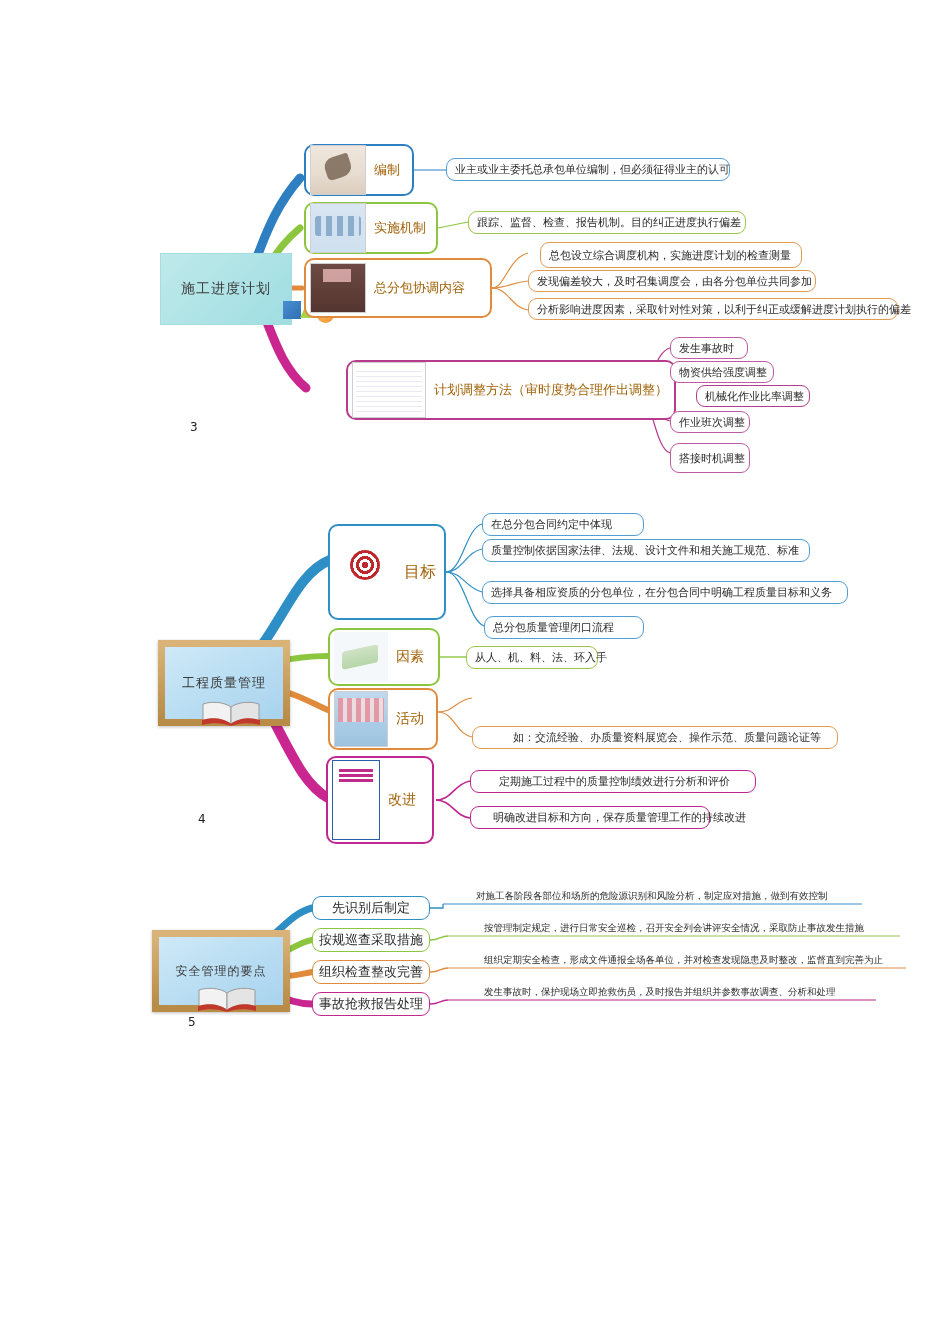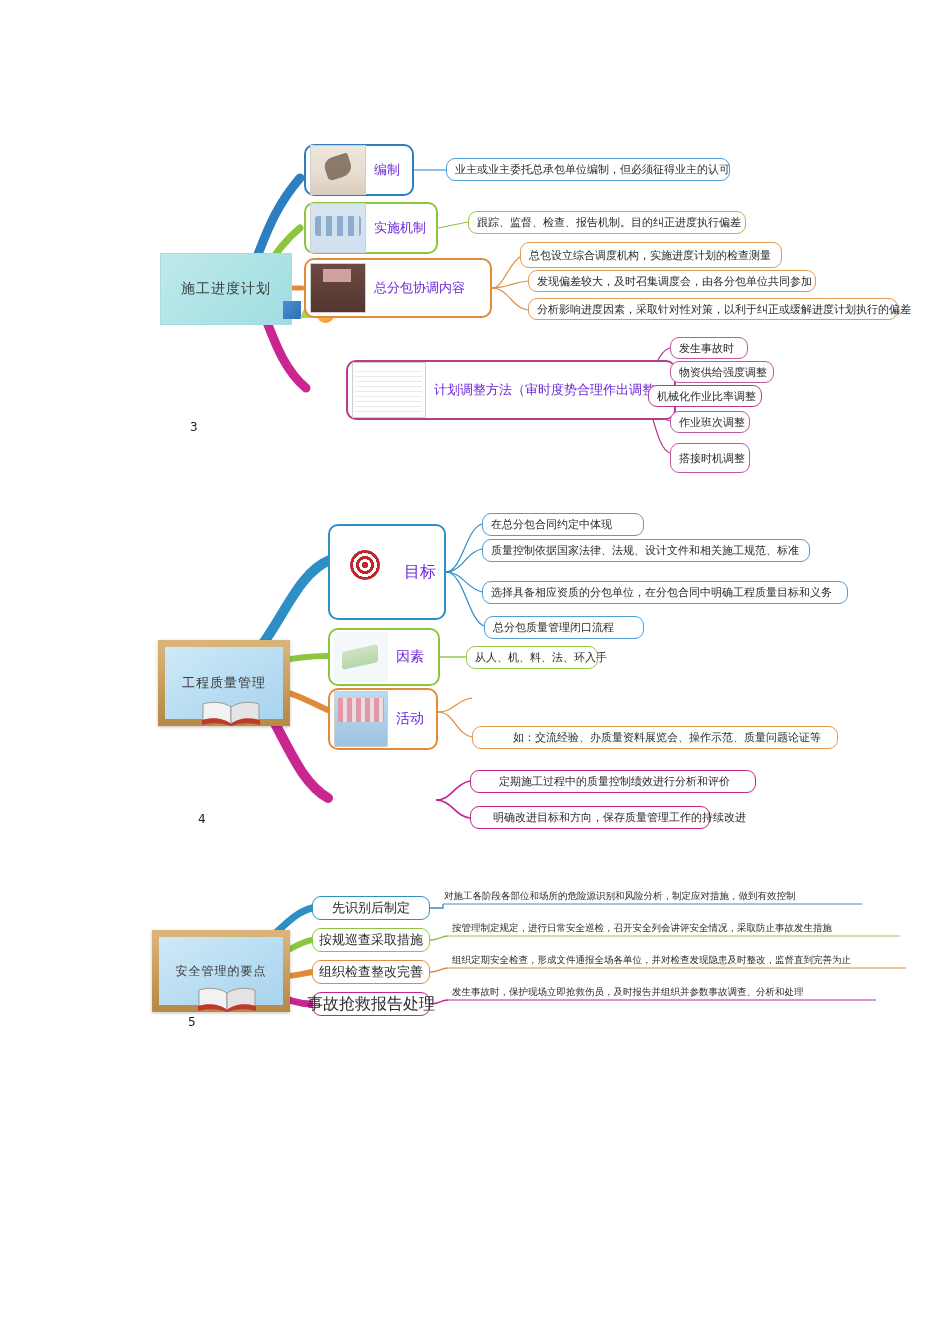--- a/index.html
+++ b/index.html
@@ -15,21 +15,21 @@
   
   .node{
     position:absolute;
     box-sizing:border-box;
     display:flex; align-items:center;
     background:#ffffff;
     white-space:nowrap;
   }
   .node .label{
     font-family:"DejaVu Serif","Liberation Serif",serif;
-    color:#6d28d9;
+    color:#a16207;
     line-height:1.1;
   }
   .branch{            
     border:2px solid #888;
     border-radius:10px;
     padding:4px;
     gap:8px;
   }
   .leaf{              
     border:1px solid #888;
@@ -84,20 +84,21 @@
   }
 
   
   .ruleline{
     position:absolute;
     font-family:"DejaVu Serif","Liberation Serif",serif;
     font-size:9.5px;
     color:#2b2b2b;
     white-space:nowrap;
     padding-bottom:2px;
+    margin-left:32px;
   }
 
   
   .im-write{background:linear-gradient(#efe7dd 0%,#e7ddd1 55%,#dbcdbd 100%);}
   .im-write:after{content:"";position:absolute;left:14px;top:10px;width:26px;height:22px;
     background:#6b5746;border-radius:40% 10% 45% 20%;transform:rotate(-18deg);opacity:.75;}
   .im-meet{background:linear-gradient(#d8e6f2 0%,#cfe0ef 100%);}
   .im-meet:after{content:"";position:absolute;left:4px;top:12px;right:4px;height:20px;
     background:repeating-linear-gradient(90deg,#7fa3c6 0 6px,#cfe0ef 6px 11px);border-radius:3px;opacity:.85;}
   .im-conf{background:linear-gradient(#6d4a44 0%,#55352f 100%);}
@@ -201,41 +202,41 @@
     <span class="label" style="font-size:13px;">实施机制</span>
   </div>
   <div class="node leaf" style="left:468px;top:211px;width:278px;height:23px;border-color:#9ac64a;">
     <span>跟踪、监督、检查、报告机制。目的纠正进度执行偏差</span>
   </div>
 
   <div class="node branch" style="left:304px;top:258px;width:188px;height:60px;border-color:#e08b3c;">
     <span class="thumb im-conf"></span>
     <span class="label" style="font-size:13px;">总分包协调内容</span>
   </div>
-  <div class="node leaf" style="left:520px;top:242px;width:262px;height:26px;border-color:#e39a52;">
+  <div class="node leaf" style="left:540px;top:242px;width:262px;height:26px;border-color:#e39a52;">
     <span>总包设立综合调度机构，实施进度计划的检查测量</span>
   </div>
   <div class="node leaf" style="left:528px;top:270px;width:288px;height:22px;border-color:#e39a52;">
     <span>发现偏差较大，及时召集调度会，由各分包单位共同参加</span>
   </div>
   <div class="node leaf" style="left:528px;top:298px;width:370px;height:22px;border-color:#e39a52;">
     <span>分析影响进度因素，采取针对性对策，以利于纠正或缓解进度计划执行的偏差</span>
   </div>
 
   <div class="node branch" style="left:306px;top:360px;width:330px;height:60px;border-color:#b83a8c;margin-left:40px;">
     <span class="thumb im-gantt" style="width:72px;height:54px;"></span>
     <span class="label" style="font-size:13px;">计划调整方法（审时度势合理作出调整）</span>
   </div>
   <div class="node leaf" style="left:670px;top:337px;width:78px;height:22px;border-color:#c05aa0;">
     <span>发生事故时</span>
   </div>
   <div class="node leaf" style="left:670px;top:361px;width:104px;height:22px;border-color:#c05aa0;">
     <span>物资供给强度调整</span>
   </div>
-  <div class="node leaf" style="left:648px;top:385px;width:114px;height:22px;border-color:#b83a8c;text-align:center;">
+  <div class="node leaf" style="left:696px;top:385px;width:114px;height:22px;border-color:#b83a8c;text-align:center;">
     <span>机械化作业比率调整</span>
   </div>
   <div class="node leaf" style="left:670px;top:411px;width:80px;height:22px;border-color:#c05aa0;">
     <span>作业班次调整</span>
   </div>
   <div class="node leaf" style="left:670px;top:443px;width:80px;height:30px;border-color:#c05aa0;">
     <span>搭接时机调整</span>
   </div>
 
   <div class="pagenum" style="left:190px;top:420px;">3</div>
@@ -275,20 +276,24 @@
   </div>
 
   <div class="node branch" style="left:328px;top:688px;width:110px;height:62px;border-color:#e08b3c;border-width:2px;">
     <span class="thumb im-act" style="width:52px;height:54px;"></span>
     <span class="label" style="font-size:14px;">活动</span>
   </div>
   <div class="node leaf" style="left:472px;top:726px;width:366px;height:23px;border-color:#e39a52;">
     <span style="margin-left:32px;">如：交流经验、办质量资料展览会、操作示范、质量问题论证等</span>
   </div>
 
+  <div class="node branch" style="left:326px;top:756px;width:108px;height:88px;border-color:#c0268f;border-width:2px;">
+    <span class="thumb im-qual" style="width:46px;height:78px;"></span>
+    <span class="label" style="font-size:14px;">改进</span>
+  </div>
   <div class="node leaf" style="left:470px;top:770px;width:286px;height:23px;border-color:#c0268f;">
     <span style="margin-left:20px;">定期施工过程中的质量控制绩效进行分析和评价</span>
   </div>
   <div class="node leaf" style="left:470px;top:806px;width:240px;height:23px;border-color:#c0268f;">
     <span style="margin-left:14px;">明确改进目标和方向，保存质量管理工作的持续改进</span>
   </div>
 
   <div class="pagenum" style="left:198px;top:812px;">4</div>
 
   <div class="board" style="left:152px;top:930px;width:124px;height:68px;">
@@ -309,19 +314,19 @@
     <span style="font-size:13px;">按规巡查采取措施</span>
   </div>
   <div class="ruleline" style="left:452px;top:922px;">按管理制定规定，进行日常安全巡检，召开安全列会讲评安全情况，采取防止事故发生措施</div>
 
   <div class="node leaf" style="left:312px;top:960px;width:118px;height:24px;border-color:#e08b3c;border-width:1.6px;justify-content:center;">
     <span style="font-size:13px;">组织检查整改完善</span>
   </div>
   <div class="ruleline" style="left:452px;top:954px;">组织定期安全检查，形成文件通报全场各单位，并对检查发现隐患及时整改，监督直到完善为止</div>
 
   <div class="node leaf" style="left:312px;top:992px;width:118px;height:24px;border-color:#c0268f;border-width:1.6px;justify-content:center;">
-    <span style="font-size:16px;">事故抢救报告处理</span>
+    <span style="font-size:13px;">事故抢救报告处理</span>
   </div>
   <div class="ruleline" style="left:452px;top:986px;">发生事故时，保护现场立即抢救伤员，及时报告并组织并参数事故调查、分析和处理</div>
 
   <div class="pagenum" style="left:188px;top:1015px;">5</div>
 
 </div>
 
 </body></html>

